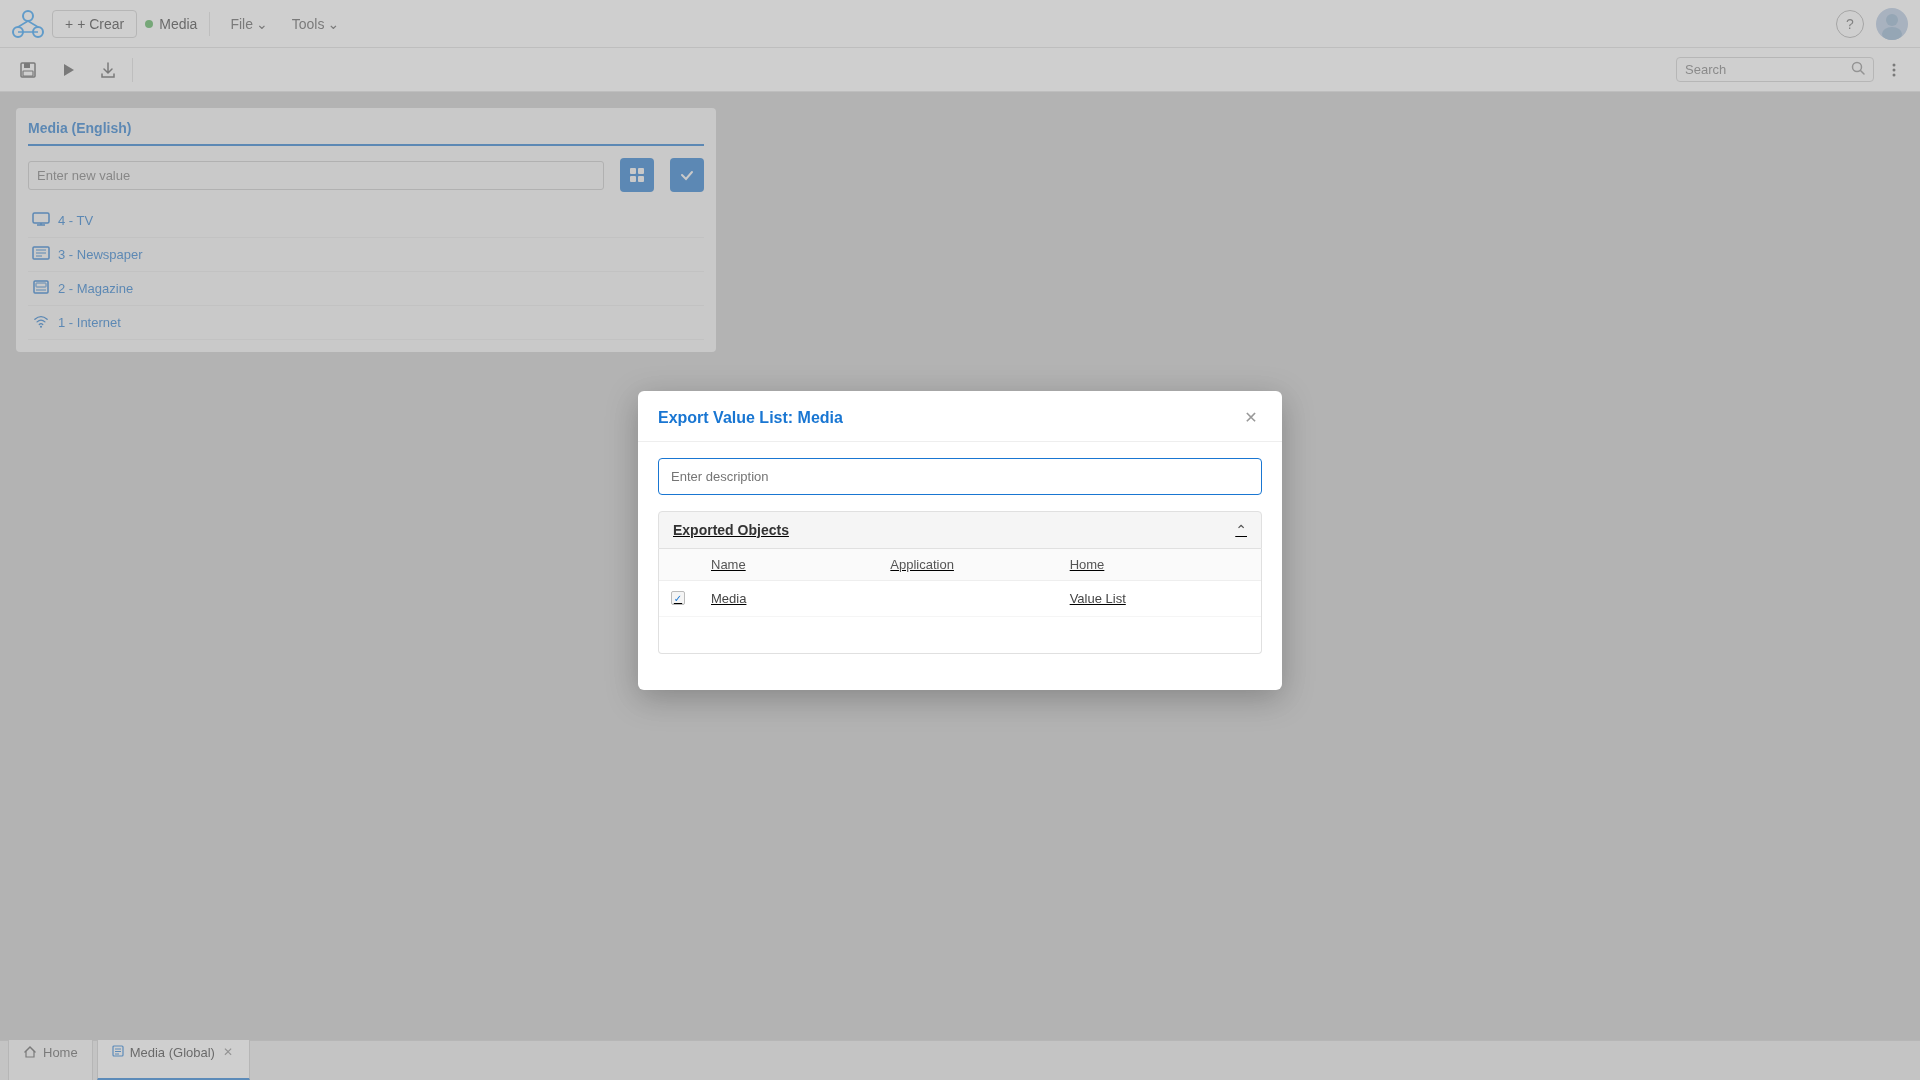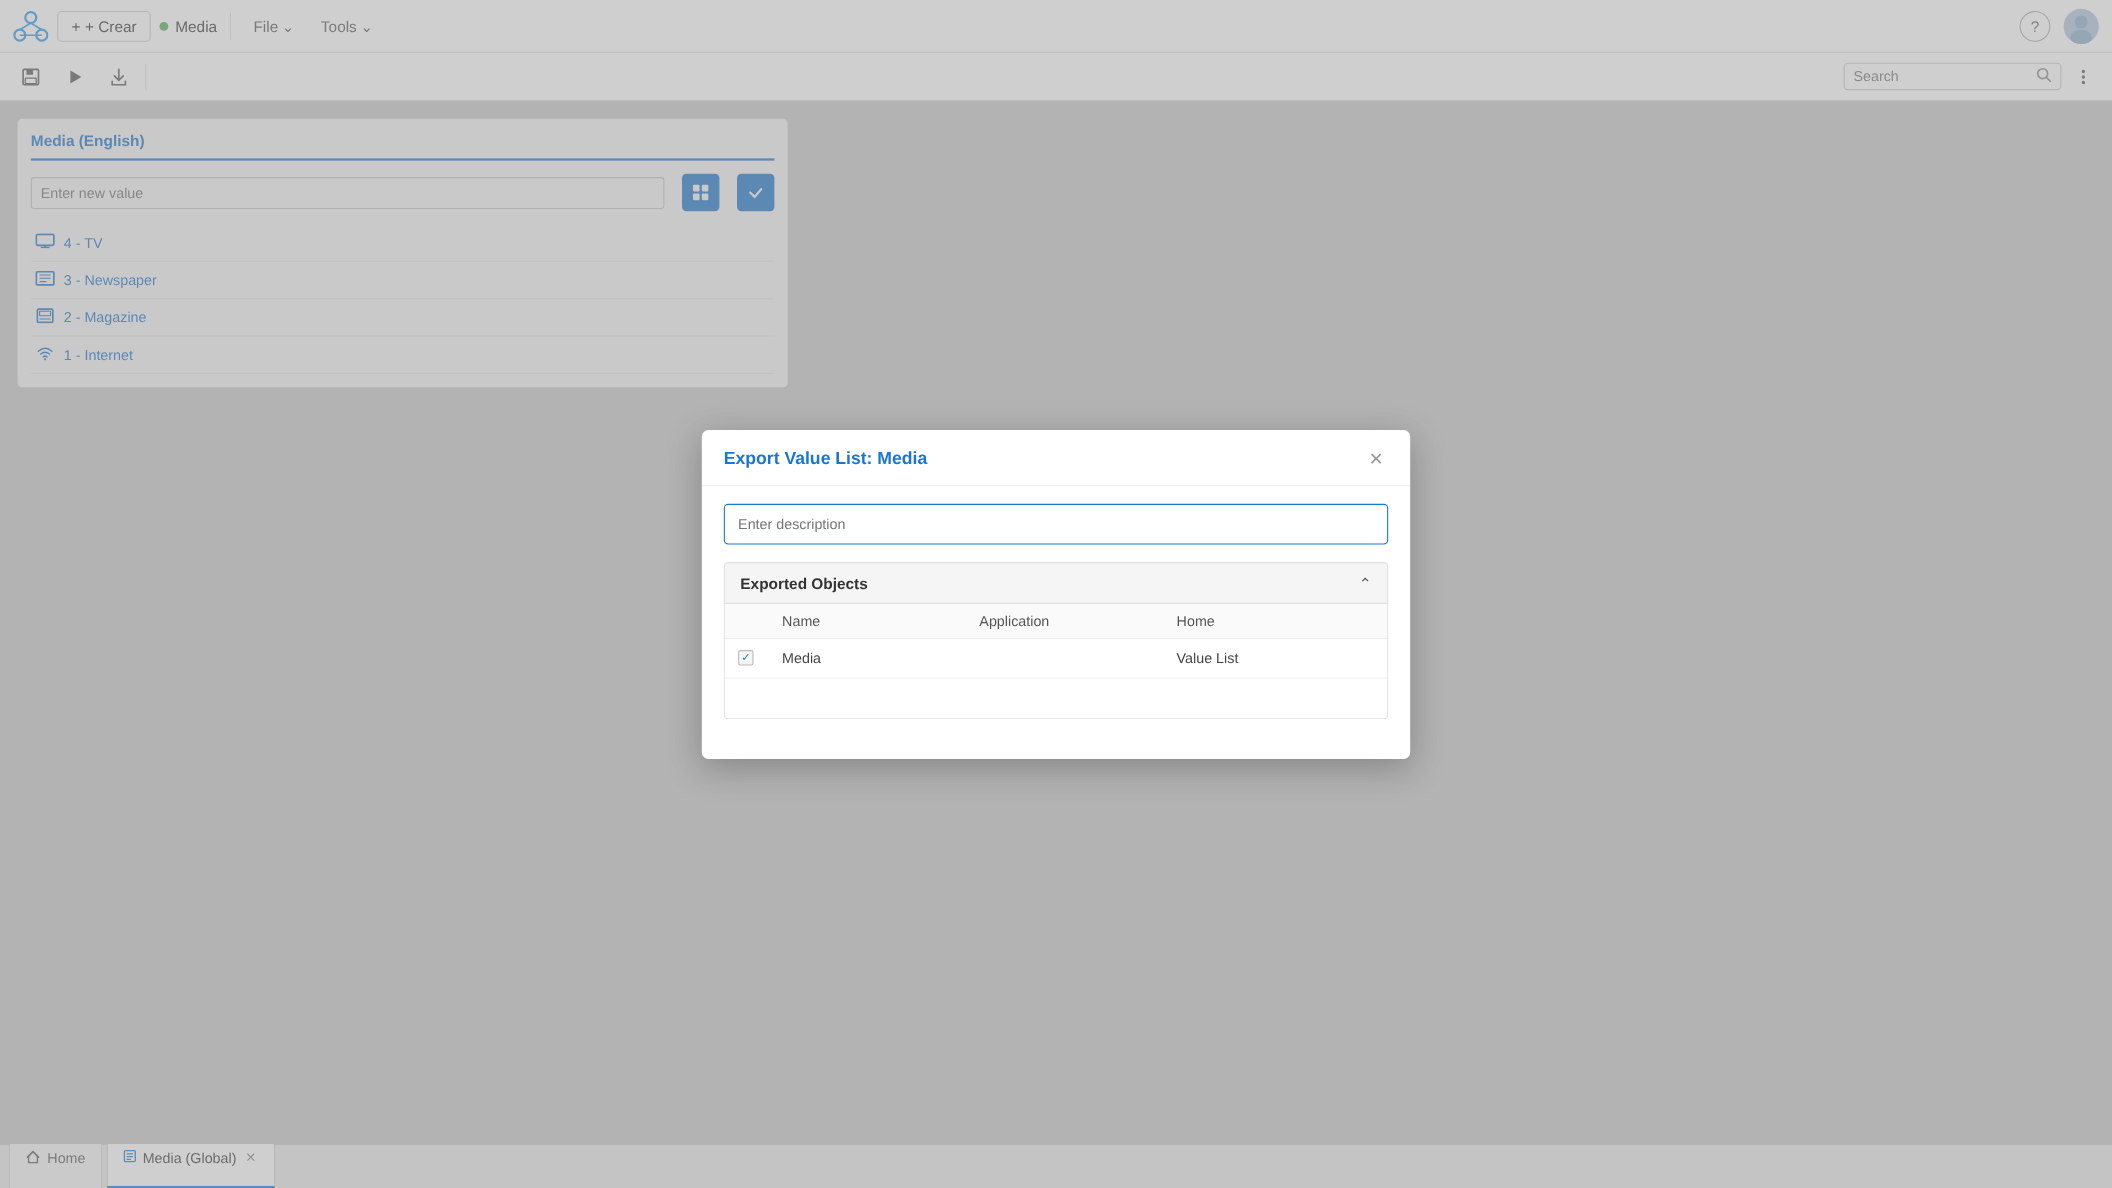--- a/index.html
+++ b/index.html
@@ -171,21 +171,21 @@
       border-bottom: 1px solid #eee;
     }
     .modal-title {
       color: #1976d2; font-size: 16px; font-weight: 600;
     }
     .modal-close {
       width: 22px; height: 22px;
       display: flex; align-items: center; justify-content: center;
       cursor: pointer; color: #999; font-size: 16px; border-radius: 3px;
     }
-    .modal-body { padding: 16px 20px; }
+    .modal-body { padding: 16px 20px; text-decoration: underline; }
     .desc-input {
       width: 100%; border: 1.5px solid #1976d2; border-radius: 4px;
       padding: 10px 12px; font-size: 13px; color: #999;
       outline: none; margin-bottom: 16px;
     }
     .exported-section-header {
       display: flex; align-items: center; justify-content: space-between;
       background: #f5f5f5; border: 1px solid #e0e0e0;
       padding: 10px 14px; border-radius: 4px 4px 0 0;
       cursor: pointer;

